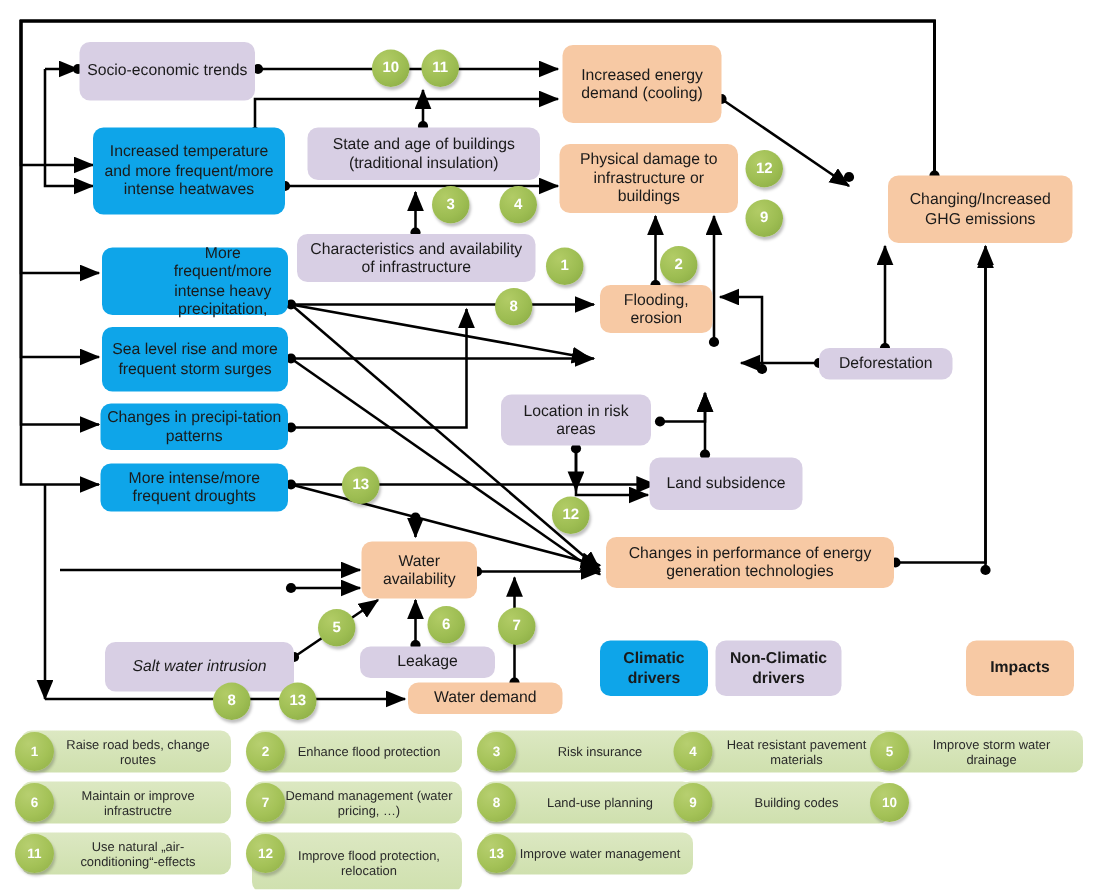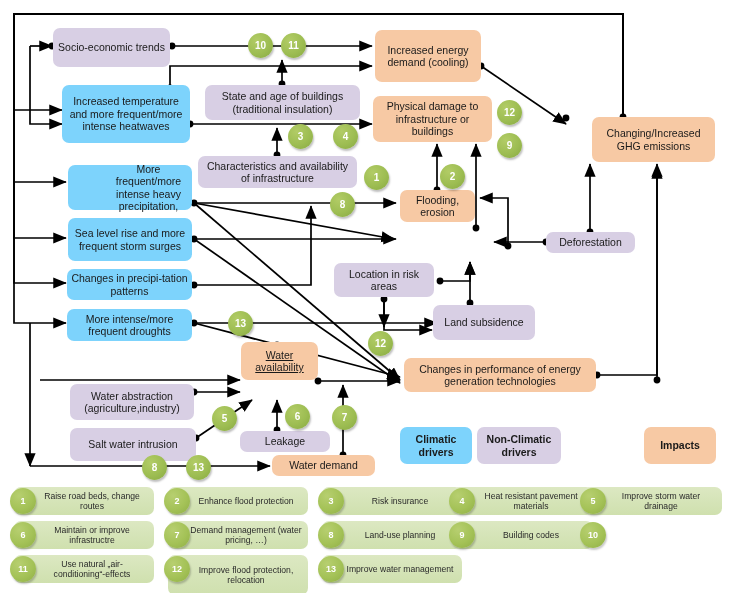--- a/index.html
+++ b/index.html
@@ -10,21 +10,21 @@
     position:absolute;
     box-sizing:border-box;
     display:flex;align-items:center;justify-content:center;
     text-align:center;
     border-radius:7px;
     color:#1a1a1a;
     line-height:1.18;
     padding:2px 4px;
     z-index:3;
   }
-  .climatic{background:#7dd3fc;}
+  .climatic{background:#0ea5e9;}
   .nonclimatic{background:#d8cfe4;}
   .impact{background:#f7c9a4;}
   .adaptation{background:#c6d79a;}
   .legend-key{
     position:absolute;box-sizing:border-box;
     display:flex;align-items:center;justify-content:center;
     text-align:center;border-radius:7px;font-weight:bold;
     color:#1a1a1a;z-index:3;line-height:1.15;
   }
   .badge{
@@ -196,36 +196,35 @@
   <div class="node nonclimatic" style="left:198px;top:156px;width:159px;height:32px;font-size:10.5px;">Characteristics and availability of infrastructure</div>
 
   <div class="node nonclimatic" style="left:205px;top:85px;width:155px;height:35px;font-size:10.5px;">State and age of buildings (traditional insulation)</div>
 
   <div class="node nonclimatic" style="left:334px;top:263px;width:100px;height:34px;font-size:10.5px;">Location in risk areas</div>
 
   <div class="node nonclimatic" style="left:433px;top:305px;width:102px;height:35px;font-size:10.5px;">Land subsidence</div>
 
   <div class="node nonclimatic" style="left:546px;top:232px;width:89px;height:21px;font-size:10.5px;">Deforestation</div>
 
-  <div class="node nonclimatic" style="left:70px;top:384px;width:124px;height:36px;font-size:10.5px;">Water abstraction (agriculture,industry)</div>
-
-  <div class="node nonclimatic" style="left:70px;top:428px;width:126px;height:33px;font-size:10.5px;">Salt water intrusion</div>
+
+  <div class="node nonclimatic" style="left:70px;top:428px;width:126px;height:33px;font-size:10.5px;font-style:italic;">Salt water intrusion</div>
 
   <div class="node nonclimatic" style="left:240px;top:431px;width:90px;height:21px;font-size:10.5px;">Leakage</div>
 
   <div class="node impact" style="left:375px;top:30px;width:106px;height:52px;font-size:10.5px;">Increased energy demand (cooling)</div>
 
   <div class="node impact" style="left:373px;top:96px;width:119px;height:46px;font-size:10.5px;">Physical damage to infrastructure or buildings</div>
 
   <div class="node impact" style="left:400px;top:190px;width:75px;height:32px;font-size:10.5px;">Flooding, erosion</div>
 
 
   <div class="node impact" style="left:592px;top:117px;width:123px;height:45px;font-size:10.5px;">Changing/Increased GHG emissions</div>
 
-  <div class="node impact" style="left:241px;top:342px;width:77px;height:38px;font-size:10.5px;text-decoration:underline;">Water availability</div>
+  <div class="node impact" style="left:241px;top:361px;width:77px;height:38px;font-size:10.5px;">Water availability</div>
 
   <div class="node impact" style="left:272px;top:455px;width:103px;height:21px;font-size:10.5px;">Water demand</div>
 
   <div class="node impact" style="left:404px;top:358px;width:192px;height:34px;font-size:10.5px;">Changes in performance of energy generation technologies</div>
 
   <div class="badge" style="left:248px;top:33px;width:25px;height:25px;font-size:10px;">10</div>
   <div class="badge" style="left:281px;top:33px;width:25px;height:25px;font-size:10px;">11</div>
   <div class="badge" style="left:288px;top:124px;width:25px;height:25px;font-size:10px;">3</div>
   <div class="badge" style="left:333px;top:124px;width:25px;height:25px;font-size:10px;">4</div>
   <div class="badge" style="left:497px;top:100px;width:25px;height:25px;font-size:10px;">12</div>

